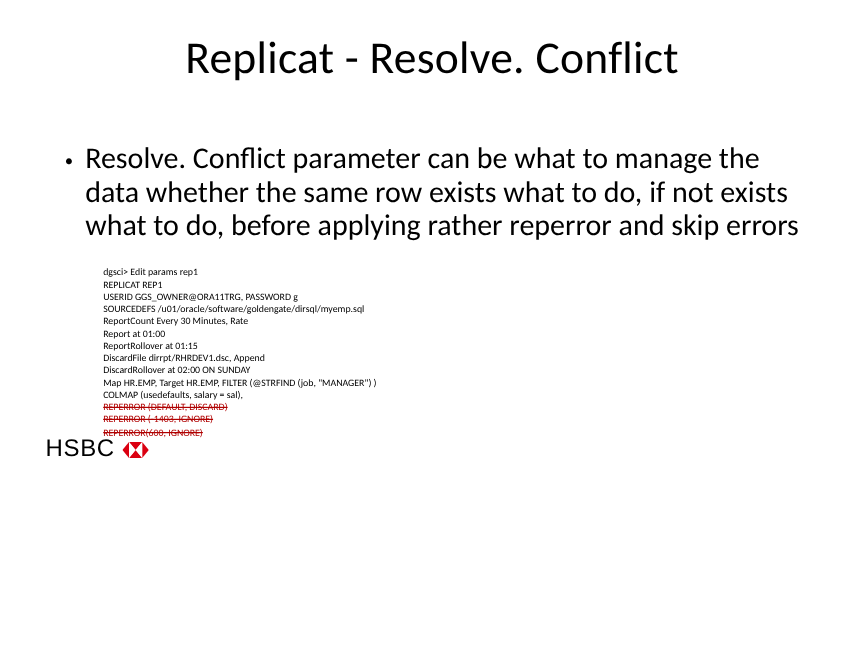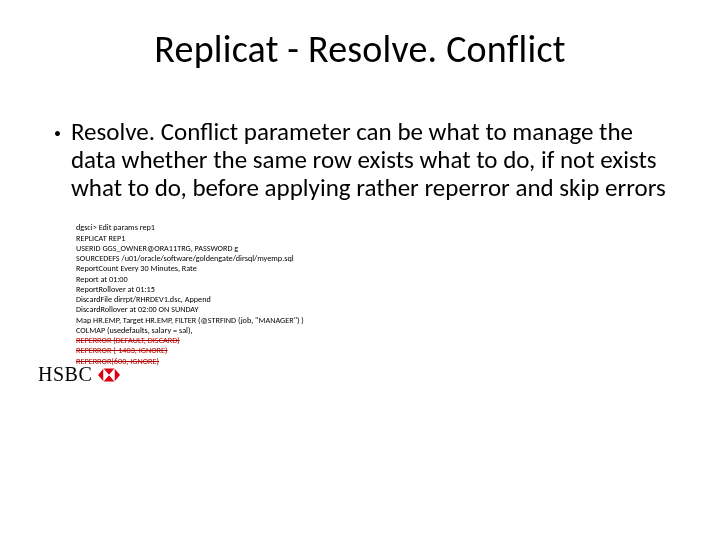--- a/index.html
+++ b/index.html
@@ -41,40 +41,40 @@
     font-size: 25px;
     line-height: 1.12;
   }
   .bullet .dot {
     flex: 0 0 auto;
     padding-top: 8px;
     font-size: 14px;
   }
   .code {
     margin-top: 10px;
-    margin-left: 22px;
+    margin-left: 32px;
     font-size: 8.2px;
     line-height: 1.25;
     white-space: pre;
     font-family: Calibri, Arial, sans-serif;
   }
   .strike {
     text-decoration: line-through;
     color: #b00000;
   }
   .logo {
     position: absolute;
     left: 38px;
     bottom: 18px;
     display: flex;
     align-items: center;
     gap: 6px;
   }
   .logo-text {
-    font-family: Liberation Serif, serif;
+    font-family: Liberation Sans, sans-serif;
     font-size: 20px;
     letter-spacing: 0.5px;
     color: #000;
   }
   .hex {
     width: 22px;
     height: 22px;
     position: relative;
   }
   .hex svg { display: block; }

